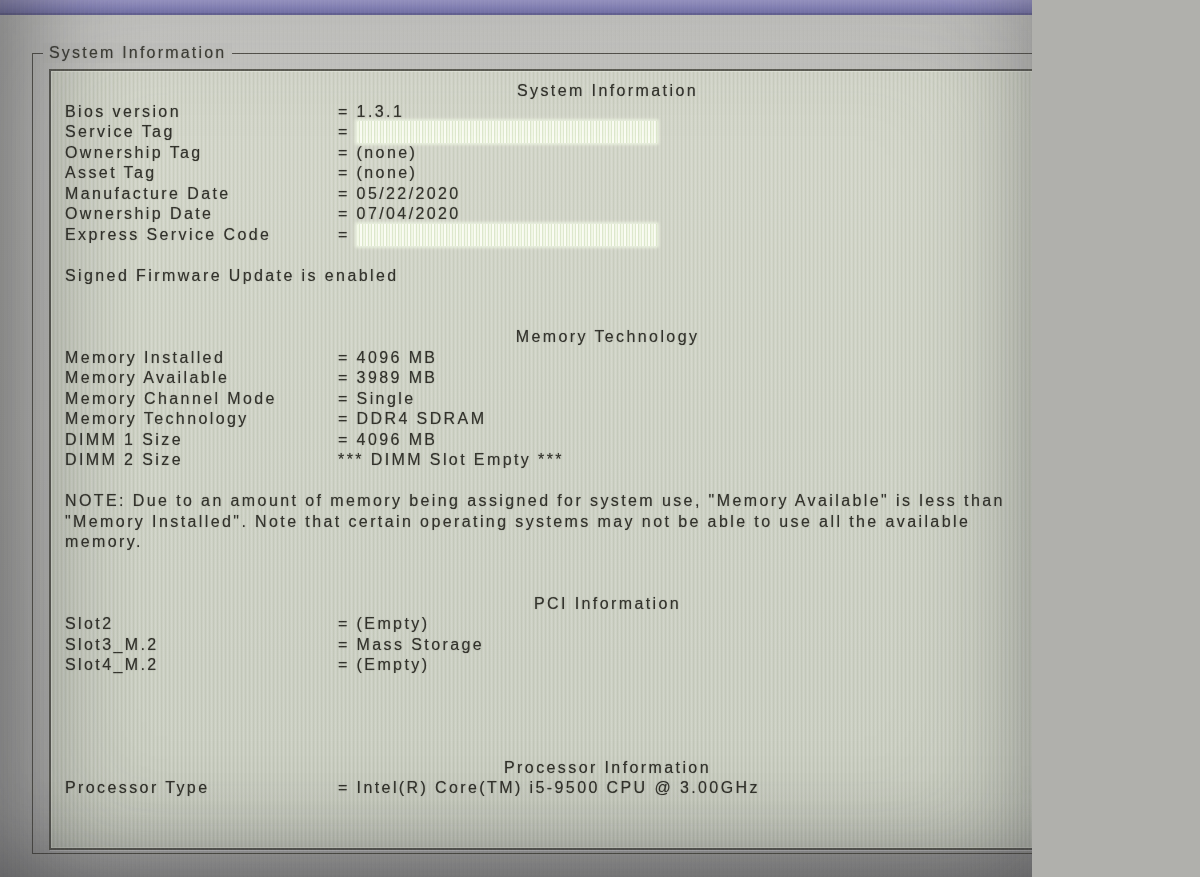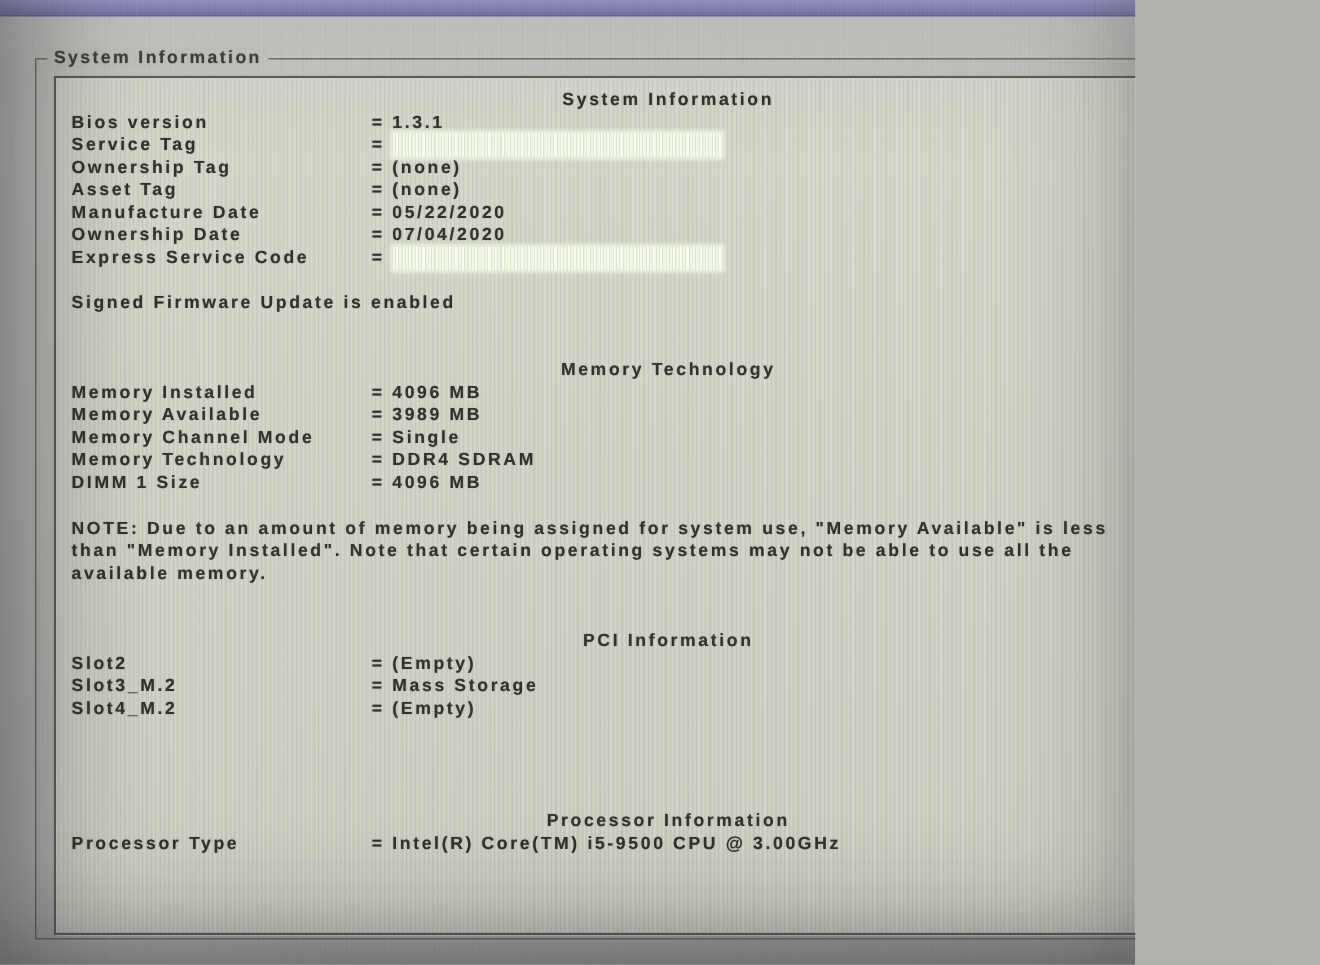--- a/index.html
+++ b/index.html
@@ -3,21 +3,20 @@
 <meta charset="utf-8">
 <style>
   html,body{margin:0;padding:0;}
   body{
     width:1200px;height:877px;overflow:hidden;
     font-family:"Liberation Sans","DejaVu Sans",sans-serif;
     background:#b0b0ac;
   }
   .screen{position:relative;width:1032px;height:877px;overflow:hidden;
     background:linear-gradient(165deg,#c7c7c3 0%,#bfbfbb 40%,#b0b0ae 72%,#9c9c9a 100%);
-    font-weight:bold;
   }
   
   .vignette{position:absolute;inset:0;pointer-events:none;z-index:60;
     box-shadow:inset 70px -40px 110px -50px rgba(45,45,50,.50),
                inset -35px -35px 90px -40px rgba(55,55,60,.35),
                inset 0 45px 70px -40px rgba(255,255,255,.22),
                inset 0 0 140px rgba(60,60,64,.18);}
   .texture{position:absolute;inset:0;pointer-events:none;z-index:55;opacity:.5;
     background:repeating-linear-gradient(90deg,rgba(255,255,255,.05) 0 1px,rgba(0,0,0,0) 1px 3px,rgba(0,0,0,.035) 3px 4px);}
   
@@ -120,20 +119,23 @@
         </div>
         <div class="line row">
           <span class="lbl">Memory Channel Mode</span><span class="val">= Single</span>
         </div>
         <div class="line row">
           <span class="lbl">Memory Technology</span><span class="val">= DDR4 SDRAM</span>
         </div>
         <div class="line row">
           <span class="lbl">DIMM 1 Size</span><span class="val">= 4096 MB</span>
         </div>
+        <div class="line row">
+          <span class="lbl">DIMM 2 Size</span><span class="val">*** DIMM Slot Empty ***</span>
+        </div>
         <div class="gap1"></div>
         <div class="note">NOTE: Due to an amount of memory being assigned for system use, "Memory Available" is less than "Memory Installed". Note that certain operating systems may not be able to use all the available memory.</div>
         <div class="gap2"></div>
 
         <div class="line heading">PCI Information</div>
         <div class="line row">
           <span class="lbl">Slot2</span><span class="val">= (Empty)</span>
         </div>
         <div class="line row">
           <span class="lbl">Slot3_M.2</span><span class="val">= Mass Storage</span>

